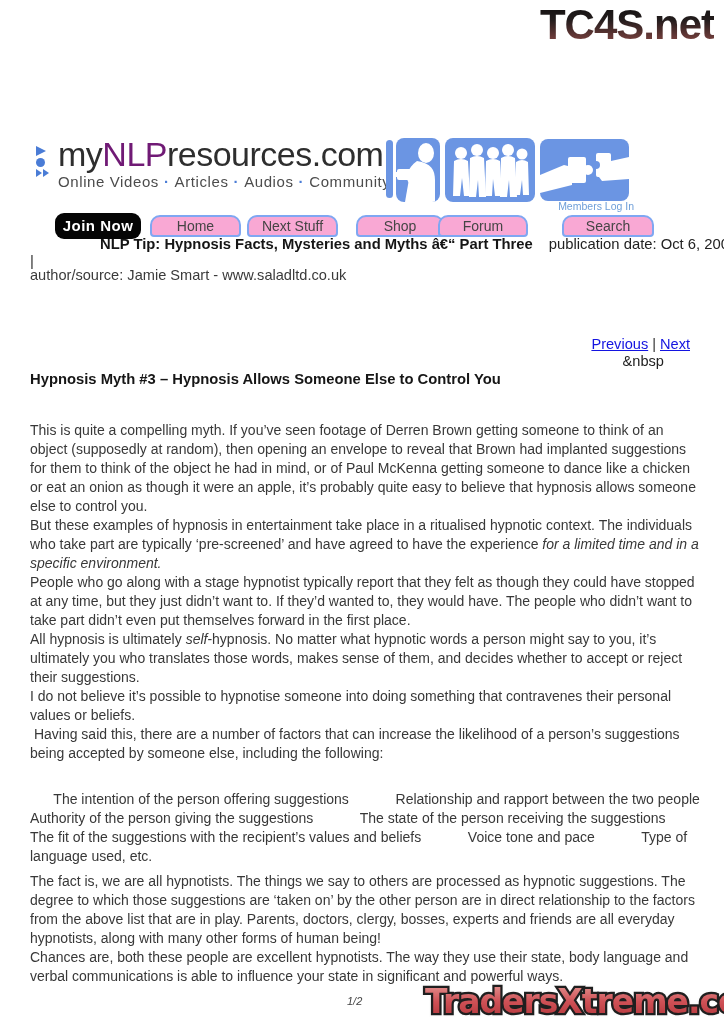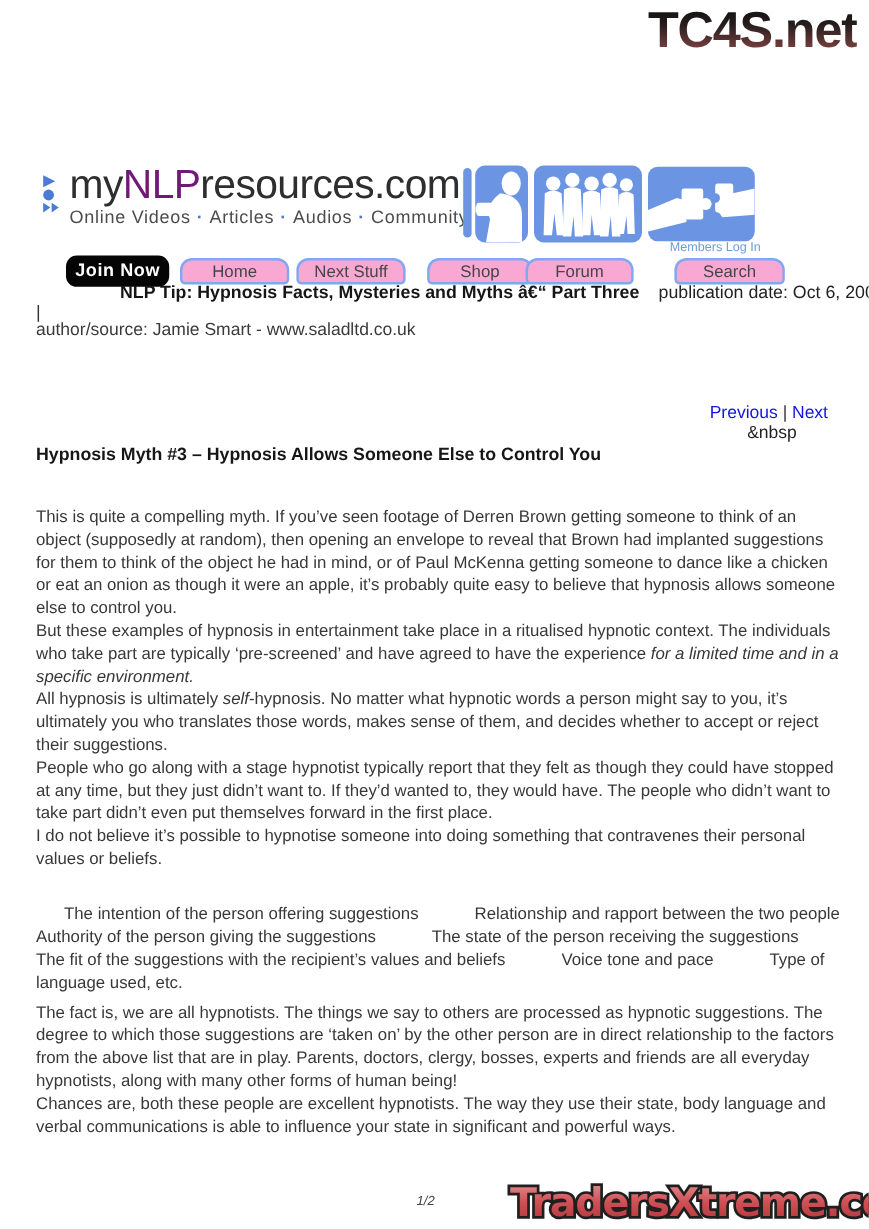--- a/index.html
+++ b/index.html
@@ -36,21 +36,21 @@
   .tab-0{left:150px;width:91px;} .tab-1{left:247px;width:91px;} .tab-2{left:344px;width:88px;margin-left:12px;}
   .tab-3{left:438px;width:90px;} .tab-4{left:534px;width:92px;margin-left:28px;}
 
   
   .title-line{position:absolute;left:100px;top:236px;font-size:14.8px;color:#161616;white-space:nowrap;}
   .title-line .t-bold{font-weight:bold;}
   .title-line .t-date{margin-left:16px;font-weight:normal;color:#222;}
   .pipe{position:absolute;left:30px;top:252px;font-size:15px;color:#333;}
   .author{position:absolute;left:30px;top:267px;font-size:14.6px;color:#3a3a3a;}
   .prevnext{position:absolute;right:34px;top:336px;font-size:14.6px;color:#333;}
-  .prevnext a{color:#1414e0;cursor:pointer;margin-top:18px;}
+  .prevnext a{color:#1414e0;text-decoration:underline;cursor:pointer;margin-top:18px;}
   .prevnext .lsep{margin:0 4px;color:#333;}
   .nbsp-line{position:absolute;right:60px;top:353px;font-size:14.6px;color:#222;}
   .heading{position:absolute;left:30px;top:371px;font-size:14.8px;font-weight:bold;color:#161616;}
 
   
   .body{position:absolute;left:30px;top:421px;width:672px;font-size:14px;line-height:19px;color:#383838;}
   .body p{margin:0;white-space:pre-wrap;}
   .body .ital{font-style:italic;}
   .gap-lg{height:27px;} .gap-sm{height:6px;}
 
@@ -146,23 +146,24 @@
   <div class="author">author/source: Jamie Smart - www.saladltd.co.uk</div>
 
   <div class="prevnext"><a>Previous</a><span class="lsep">|</span><a>Next</a></div>
   <div class="nbsp-line">&amp;nbsp</div>
 
   <div class="heading">Hypnosis Myth #3 – Hypnosis Allows Someone Else to Control You</div>
 
   <div class="body">
     <p>This is quite a compelling myth. If you’ve seen footage of Derren Brown getting someone to think of an object (supposedly at random), then opening an envelope to reveal that Brown had implanted suggestions for them to think of the object he had in mind, or of Paul McKenna getting someone to dance like a chicken or eat an onion as though it were an apple, it’s probably quite easy to believe that hypnosis allows someone else to control you.</p>
     <p><span>But these examples of hypnosis in entertainment take place in a ritualised hypnotic context. The individuals who take part are typically ‘pre-screened’ and have agreed to have the experience </span><span class="ital">for a limited time and in a specific environment.</span></p>
+    <p>People who go along with a stage hypnotist typically report that they felt as though they could have stopped at any time, but they just didn’t want to. If they’d wanted to, they would have. The people who didn’t want to take part didn’t even put themselves forward in the first place.</p>
     <p><span>All hypnosis is ultimately </span><span class="ital">self</span><span>-hypnosis. No matter what hypnotic words a person might say to you, it’s ultimately you who translates those words, makes sense of them, and decides whether to accept or reject their suggestions.</span></p>
-    <p>People who go along with a stage hypnotist typically report that they felt as though they could have stopped at any time, but they just didn’t want to. If they’d wanted to, they would have. The people who didn’t want to take part didn’t even put themselves forward in the first place.</p>
     <p>I do not believe it’s possible to hypnotise someone into doing something that contravenes their personal values or beliefs.</p>
+    <p> Having said this, there are a number of factors that can increase the likelihood of a person’s suggestions being accepted by someone else, including the following:</p>
     <div class="gap-lg"></div>
     <p>      The intention of the person offering suggestions            Relationship and rapport between the two people      Authority of the person giving the suggestions            The state of the person receiving the suggestions            The fit of the suggestions with the recipient’s values and beliefs            Voice tone and pace            Type of language used, etc.</p>
     <div class="gap-sm"></div>
     <p>The fact is, we are all hypnotists. The things we say to others are processed as hypnotic suggestions. The degree to which those suggestions are ‘taken on’ by the other person are in direct relationship to the factors from the above list that are in play. Parents, doctors, clergy, bosses, experts and friends are all everyday hypnotists, along with many other forms of human being!</p>
     <p>Chances are, both these people are excellent hypnotists. The way they use their state, body language and verbal communications is able to influence your state in significant and powerful ways.</p>
   </div>
 
 
   <div class="pagenum">1/2</div>
   <div class="stack traders">

